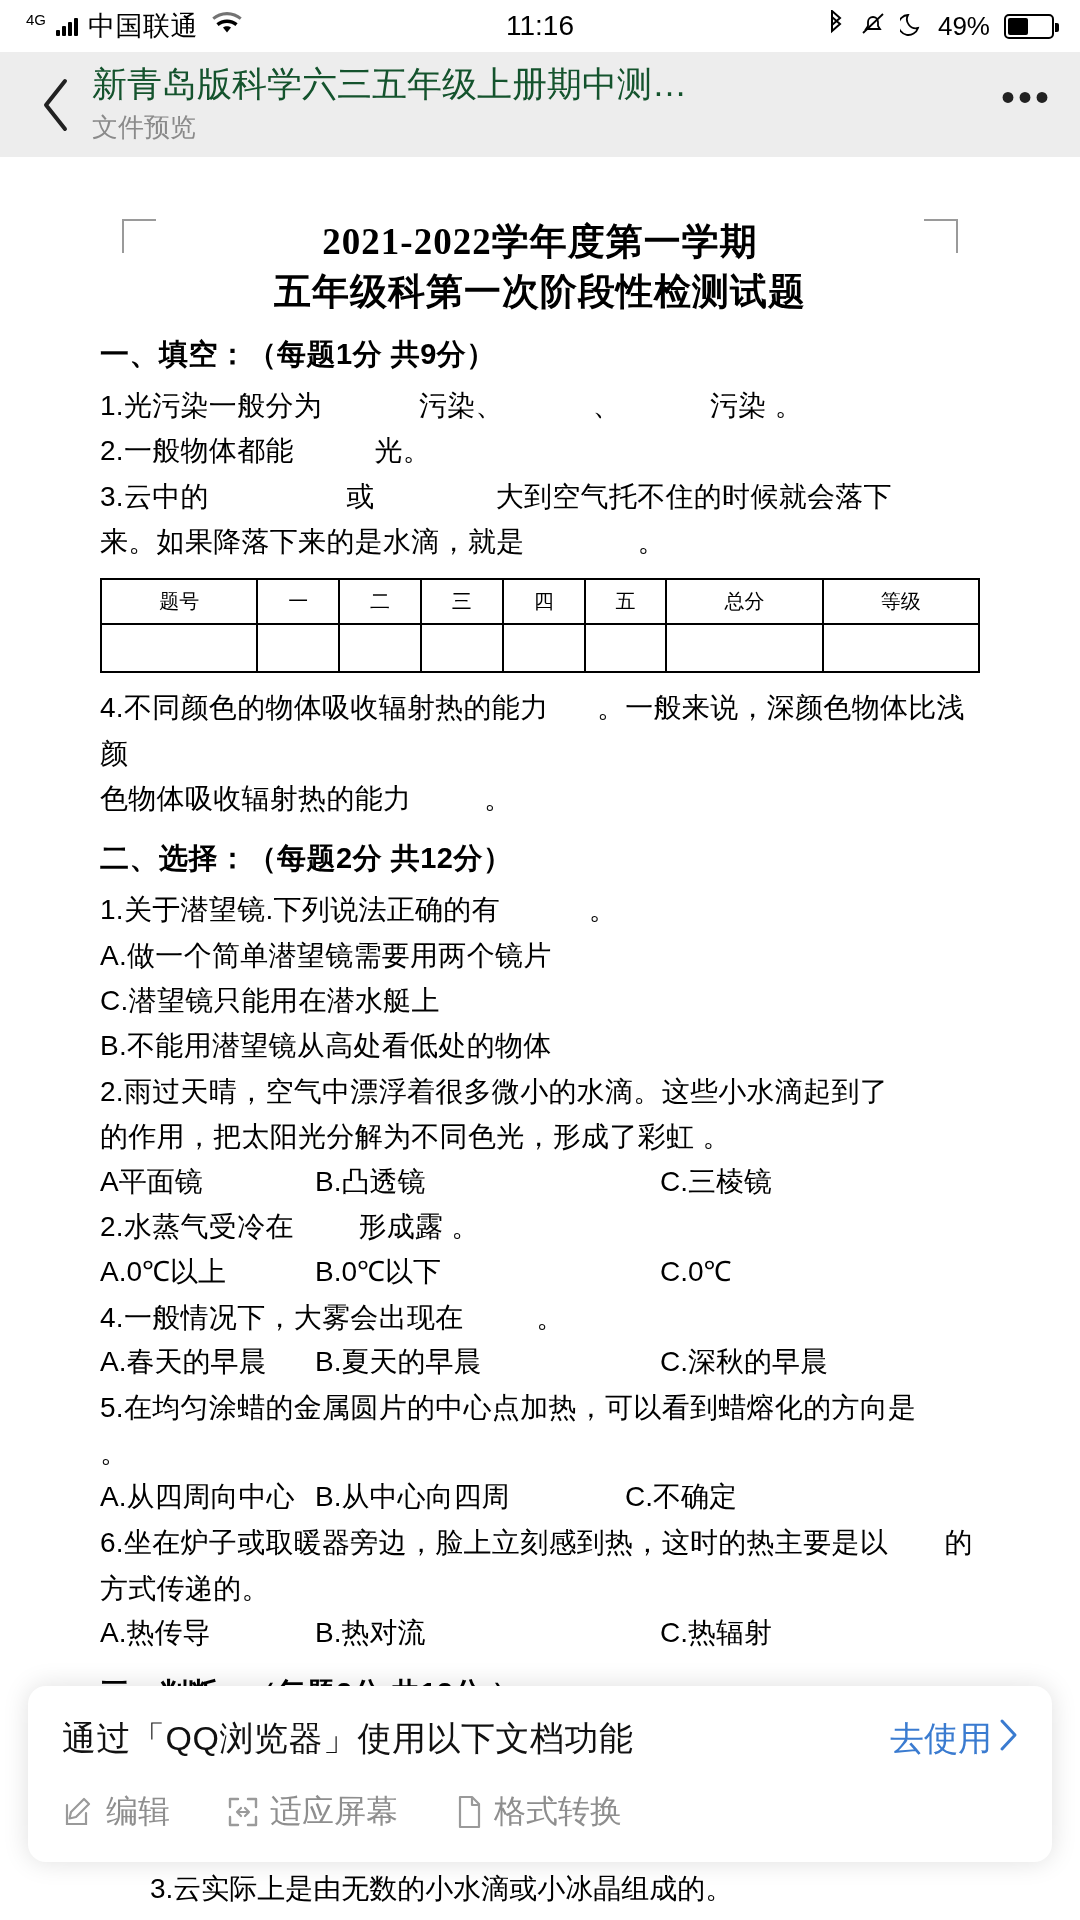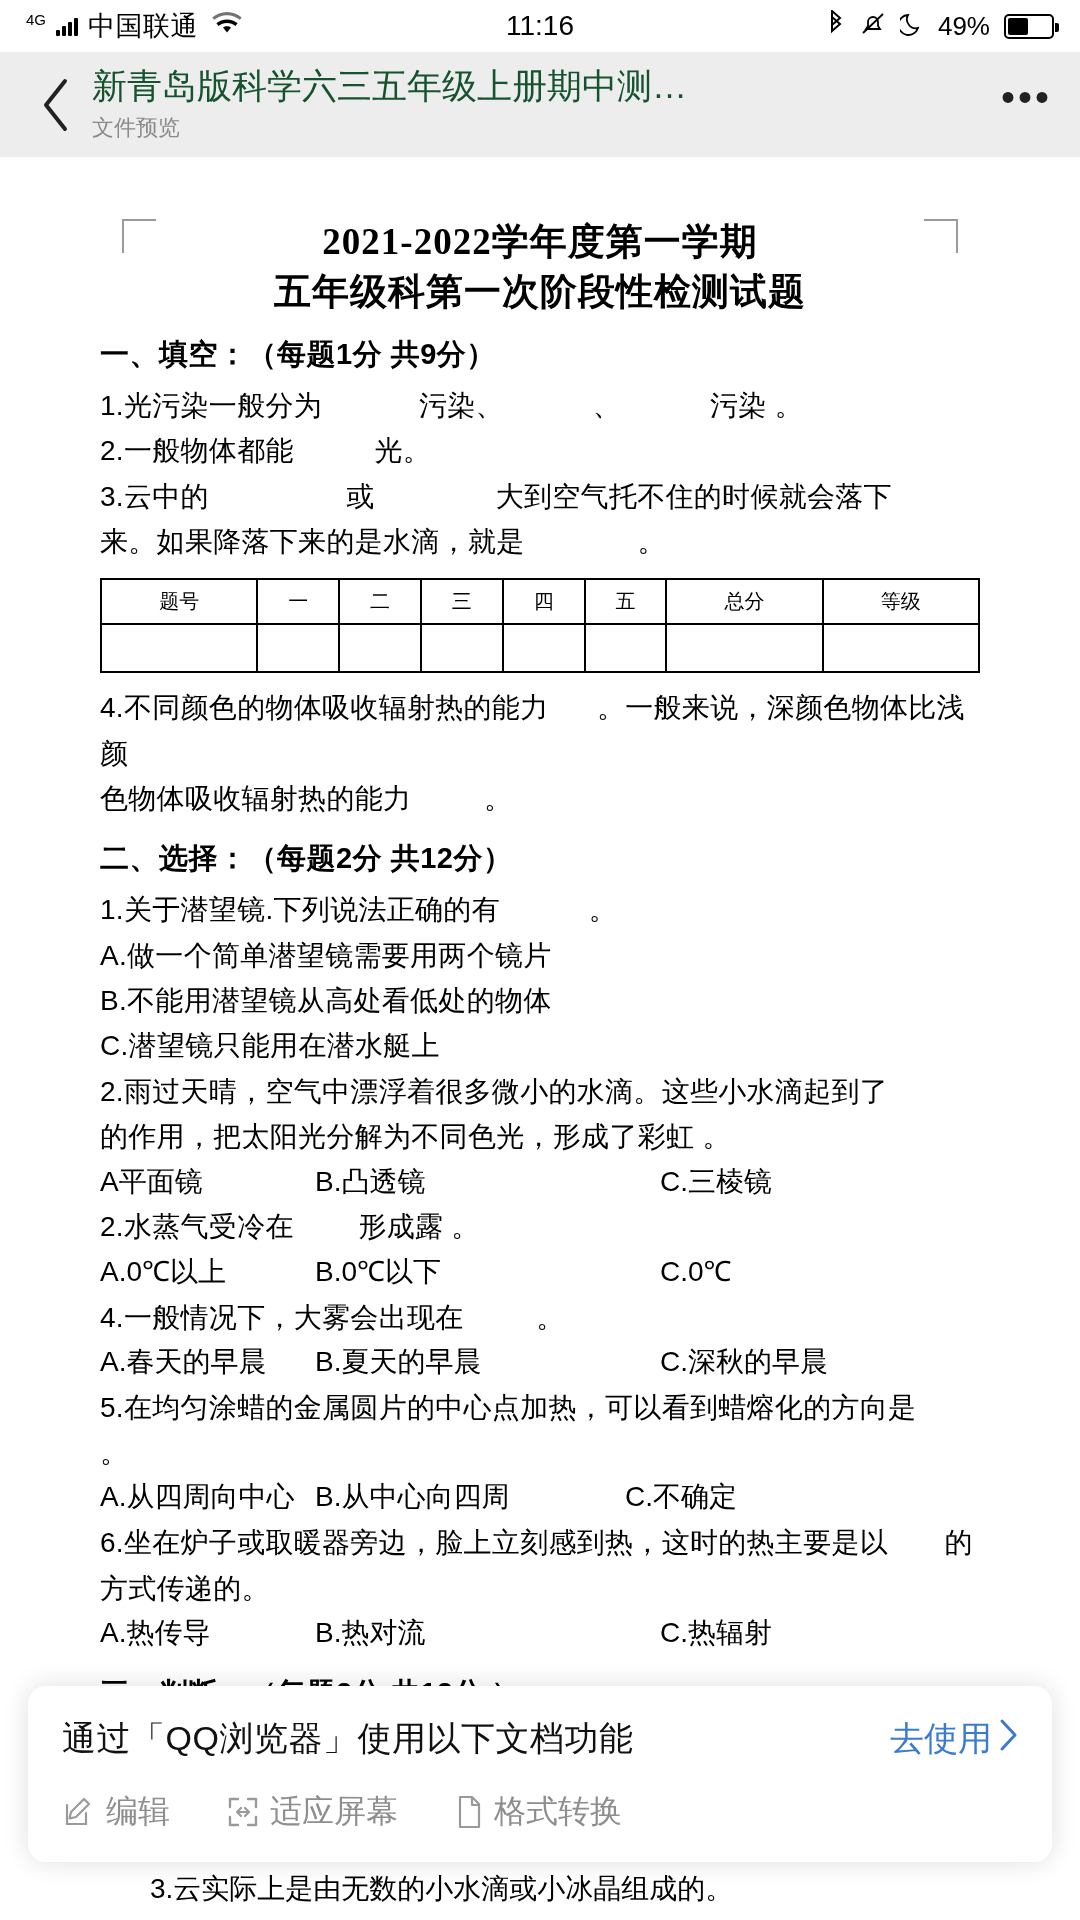--- a/index.html
+++ b/index.html
@@ -60,21 +60,21 @@
     width: 56px; height: 70px;
     display: flex; align-items: center; justify-content: center;
     flex: none;
   }
   .nav-back svg { display: block; }
   .nav-titles { margin-left: 8px; display: flex; flex-direction: column; justify-content: center; max-width: 740px; }
   .nav-title {
     font-size: 35px; color: #14532d; line-height: 1.15;
     white-space: nowrap; overflow: hidden; text-overflow: ellipsis;
   }
-  .nav-sub { font-size: 22px; color: #8a8a8a; margin-top: 6px; }
+  .nav-sub { font-size: 26px; color: #8a8a8a; margin-top: 6px; }
   .nav-more {
     margin-left: auto; font-size: 40px; color: #222; letter-spacing: 3px;
     padding-bottom: 16px; line-height: 1;
   }
 
   
   .doc-area {
     position: absolute; top: 157px; left: 0; right: 0; bottom: 0;
     background: #fff; overflow: hidden;
   }
@@ -249,22 +249,22 @@
         </tr>
       </tbody>
         </table>
 
       <div class="line">4.不同颜色的物体吸收辐射热的能力      。一般来说，深颜色物体比浅颜</div>
       <div class="line">色物体吸收辐射热的能力         。</div>
 
       <div class="sec-head">二、选择：（每题2分  共12分）</div>
       <div class="line">1.关于潜望镜.下列说法正确的有           。</div>
       <div class="line">A.做一个简单潜望镜需要用两个镜片</div>
+      <div class="line">C.潜望镜只能用在潜水艇上</div>
       <div class="line">B.不能用潜望镜从高处看低处的物体</div>
-      <div class="line">C.潜望镜只能用在潜水艇上</div>
       <div class="line">2.雨过天晴，空气中漂浮着很多微小的水滴。这些小水滴起到了</div>
       <div class="line">的作用，把太阳光分解为不同色光，形成了彩虹 。</div>
       <div class="opts">
         <span style="width:215px">A平面镜</span>
         <span style="width:345px">B.凸透镜</span>
         <span>C.三棱镜</span>
       </div>
       <div class="line">2.水蒸气受冷在        形成露 。</div>
       <div class="opts">
         <span style="width:215px">A.0℃以上</span>

